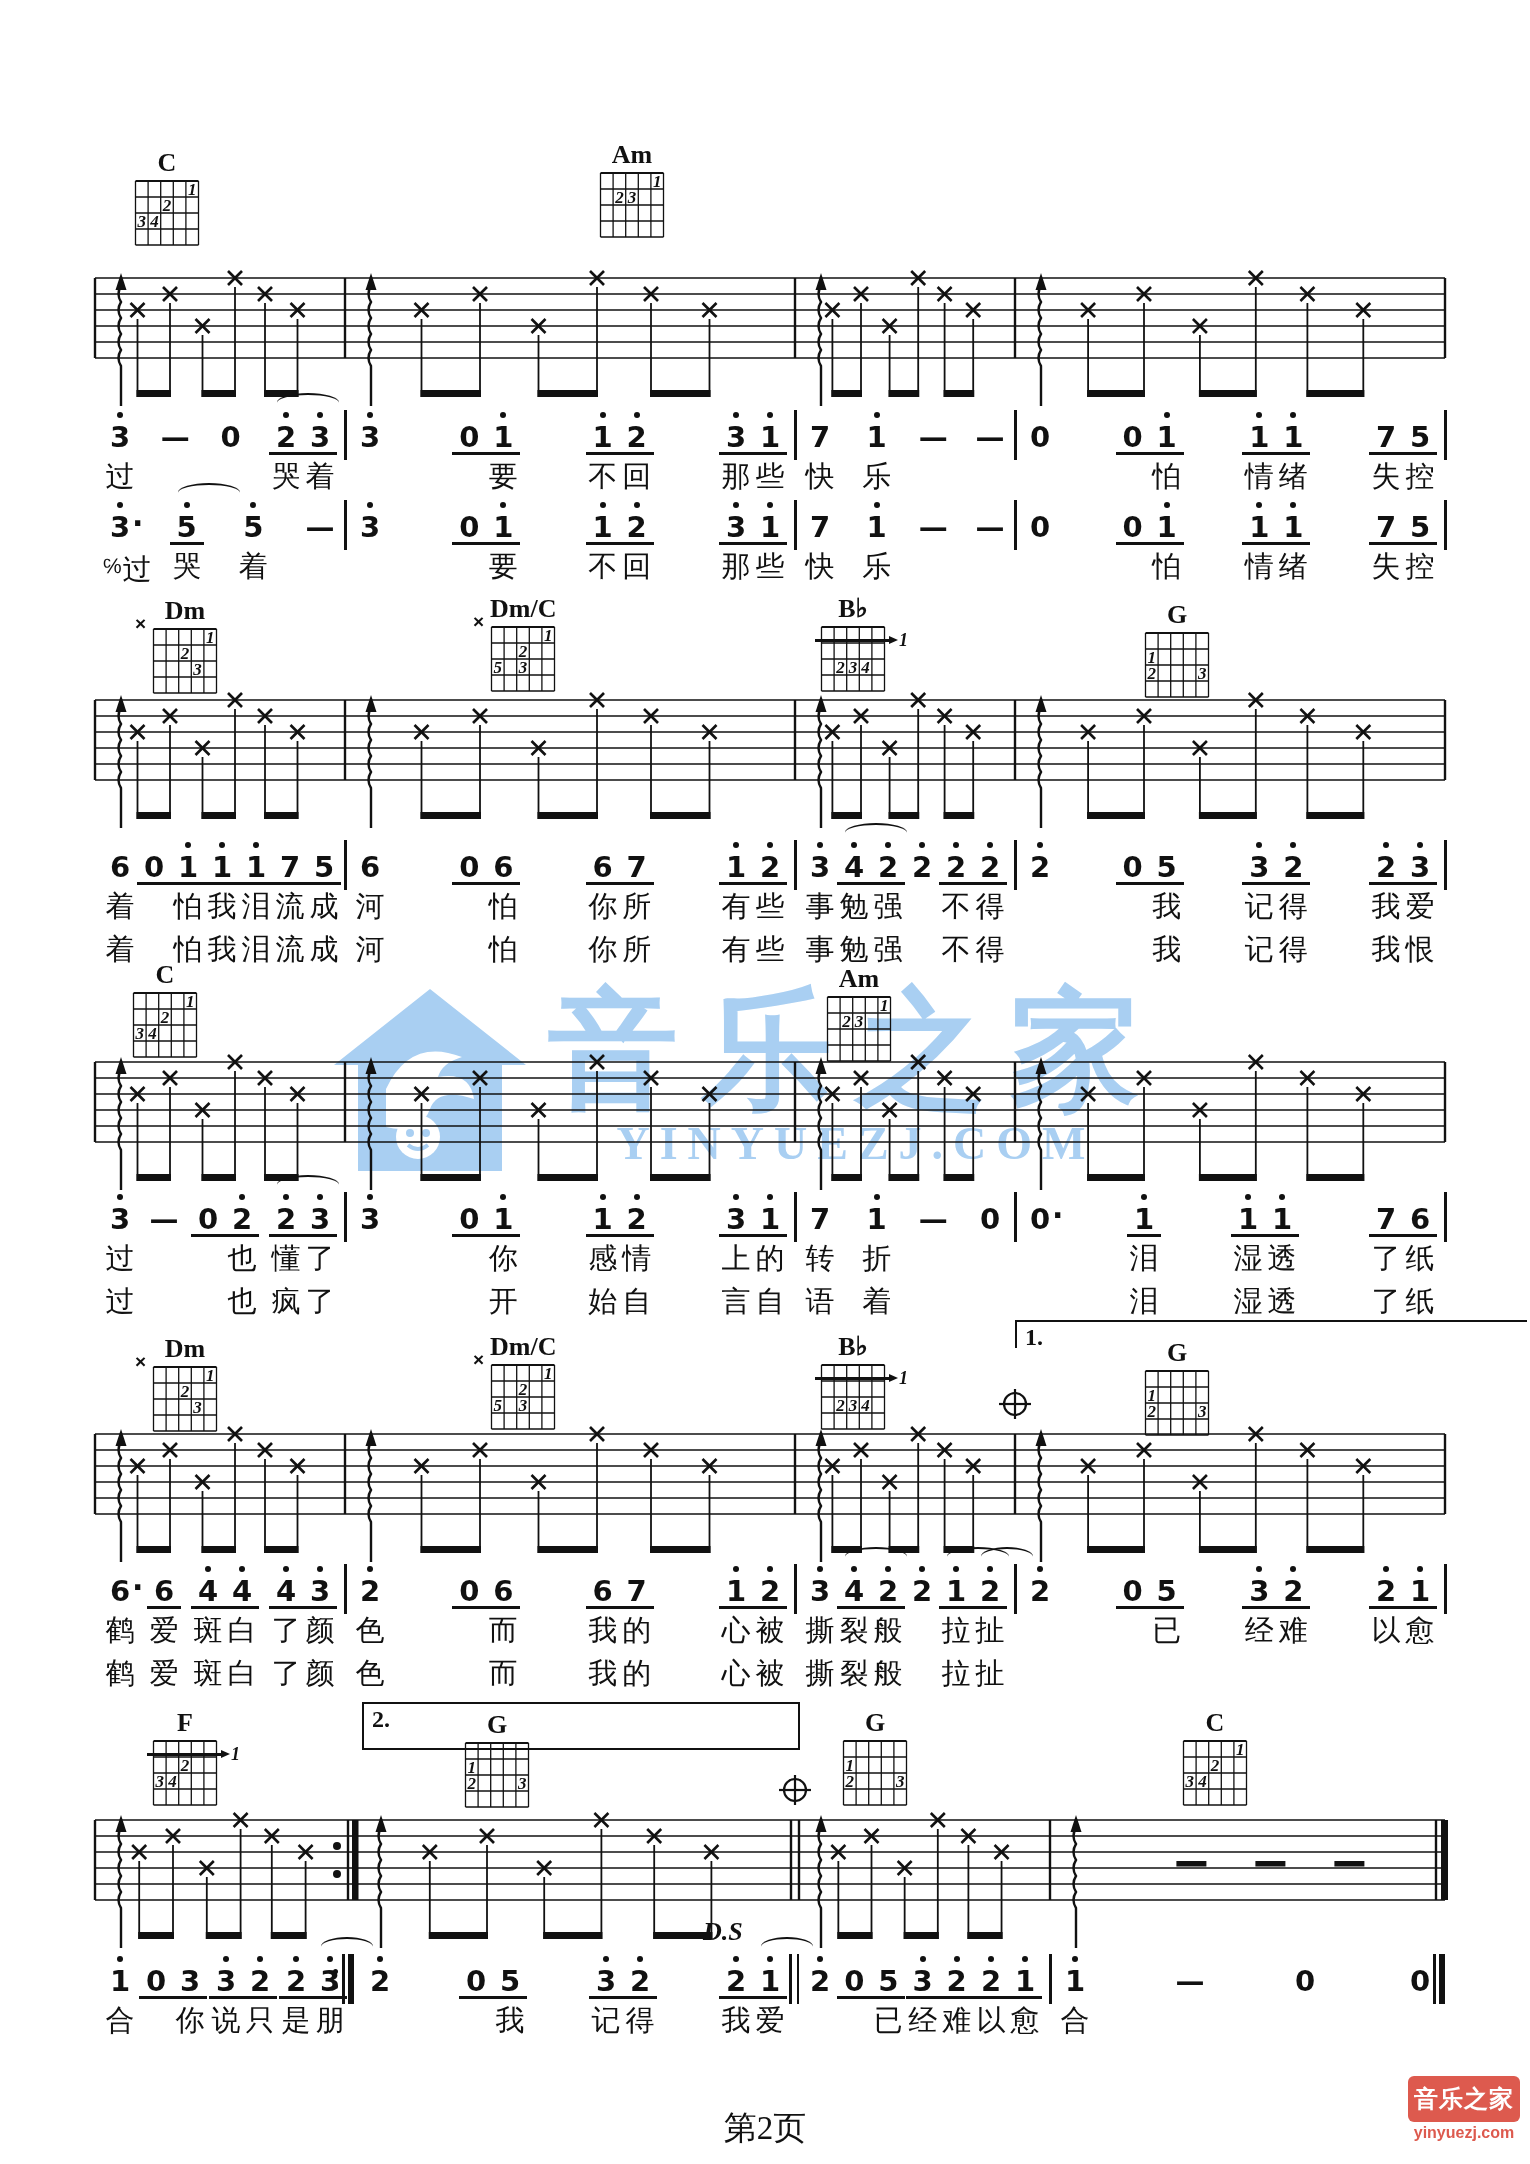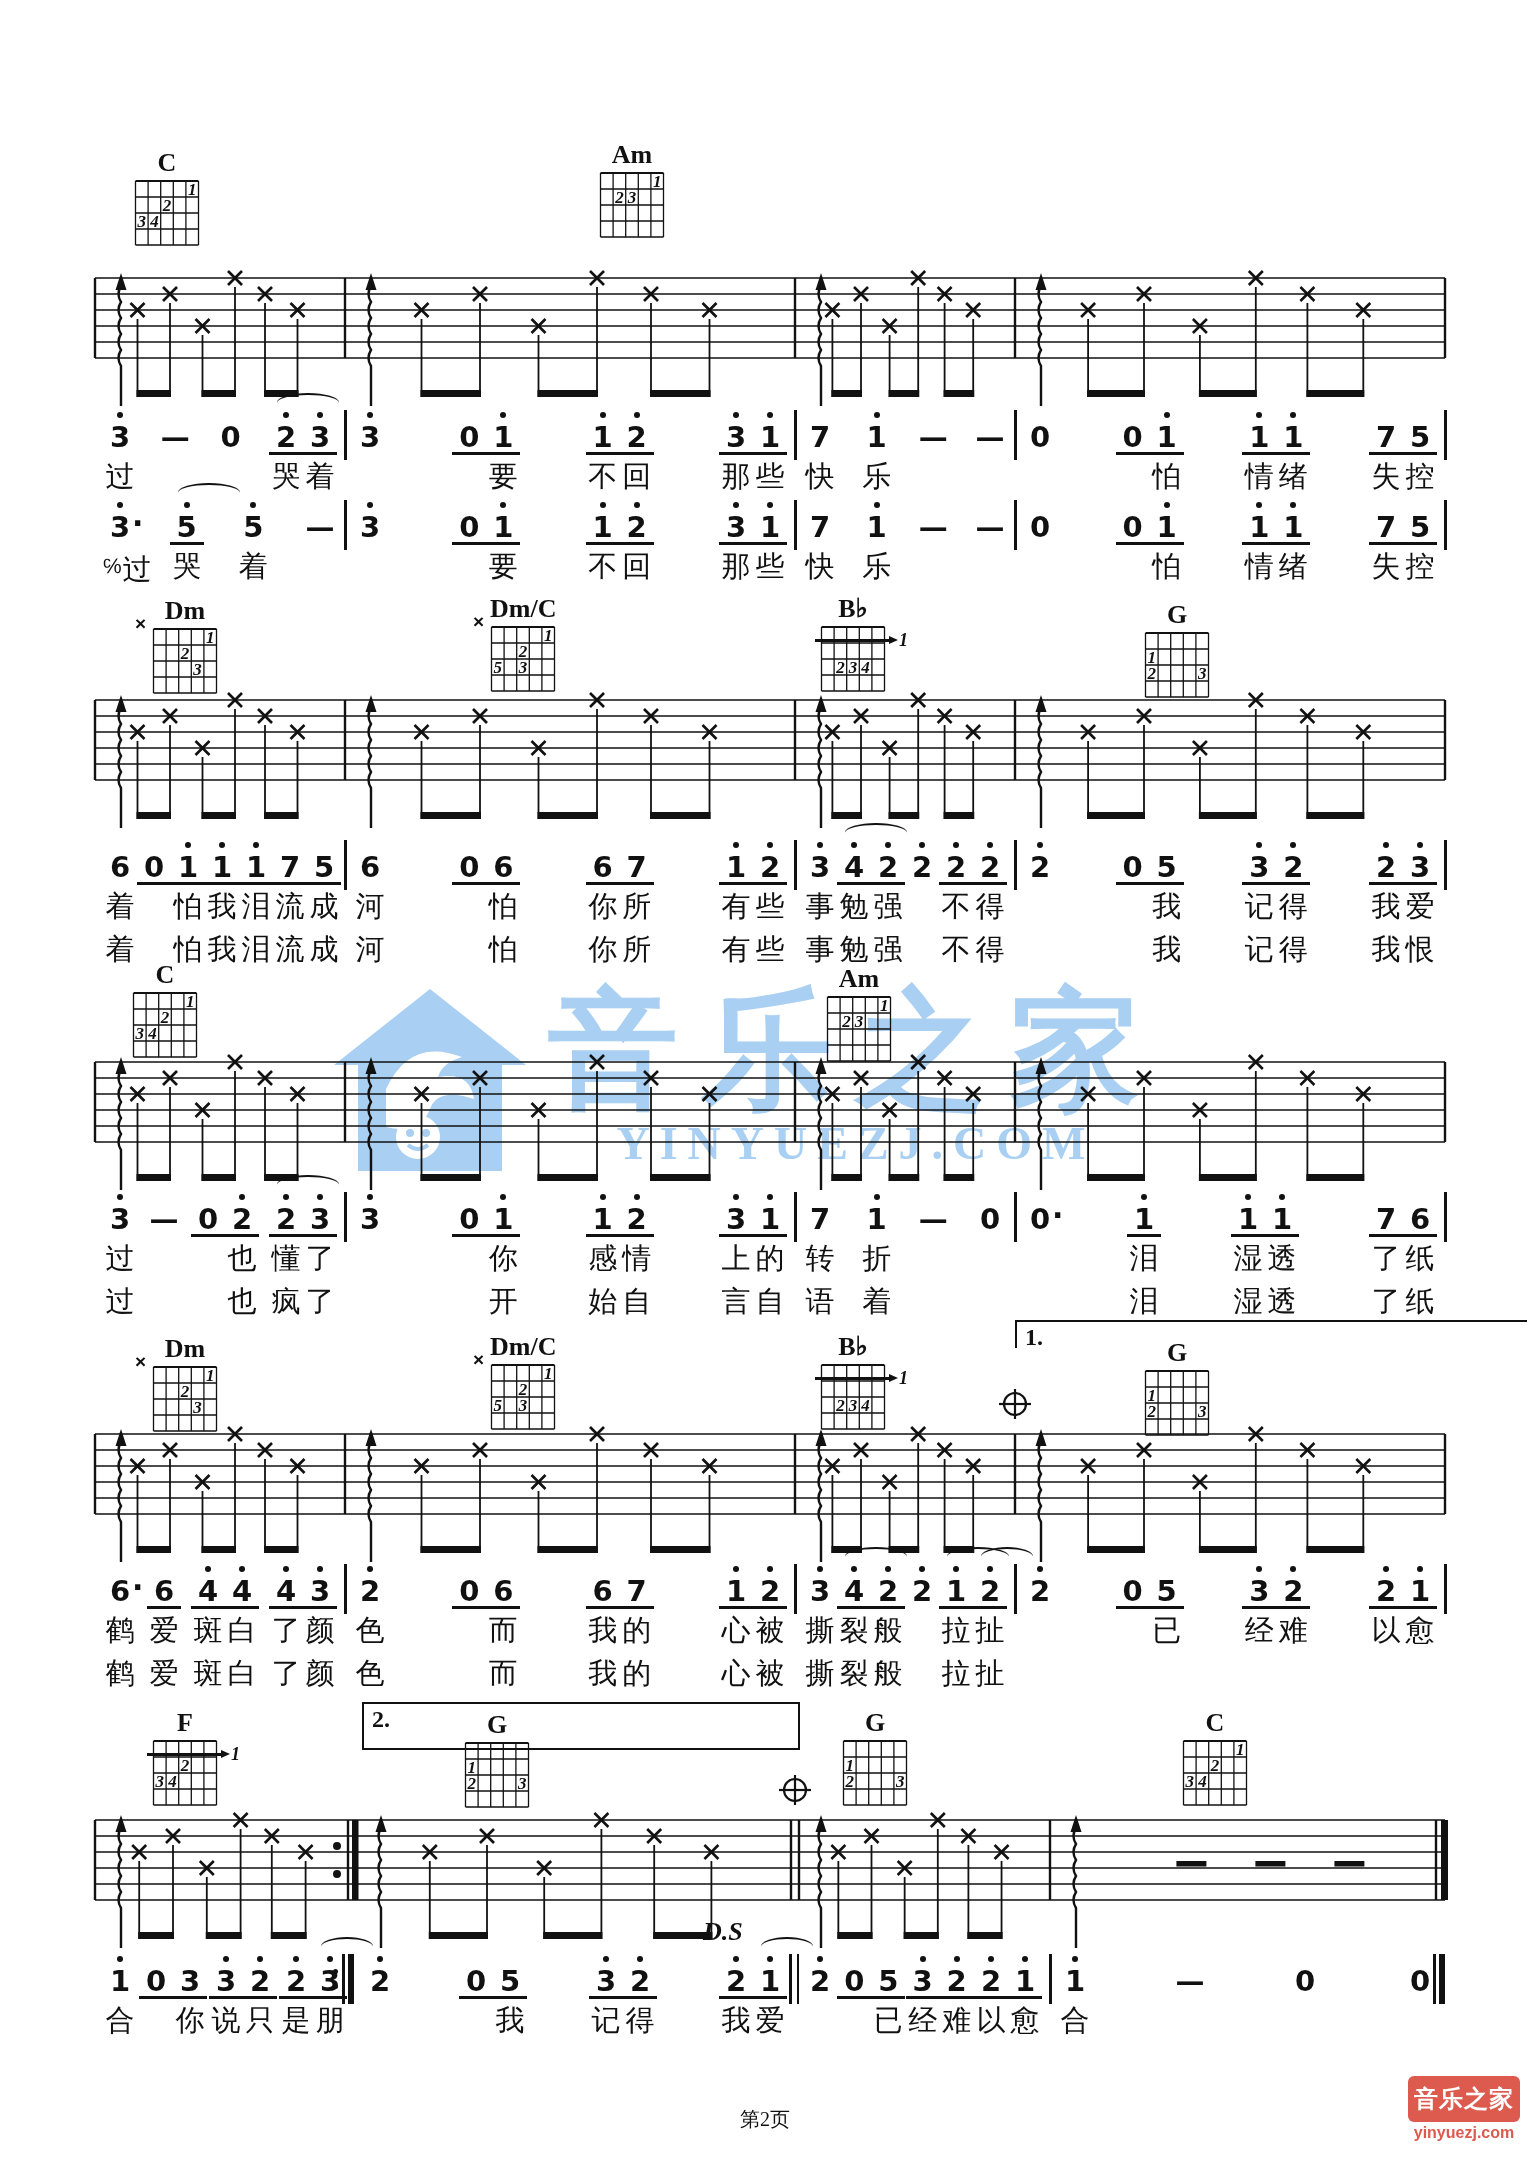--- a/index.html
+++ b/index.html
@@ -47,21 +47,21 @@
   .nbar-box{position:absolute;top:2px;display:flex;align-items:stretch;height:50px;}
   .tb{width:2.5px;background:#111;}  .kb{width:6.5px;background:#111;margin-left:3px;}
   .rdots{display:flex;flex-direction:column;justify-content:center;gap:10px;margin-right:4px;}
   .rdots i{width:5px;height:5px;border-radius:50%;background:#111;}
   
   .volta{position:absolute;border-top:2.5px solid #111;border-left:2.5px solid #111;z-index:3;}
   .volta.closed{border:2.5px solid #111;}
   .volta .vl{font:bold 24px "Liberation Serif",serif;margin:2px 0 0 8px;display:inline-block;}
   
   .footer{position:absolute;left:50%;transform:translateX(-50%);top:2106px;
-          font-family:"Liberation Serif",serif;font-size:20px;z-index:2;}
+          font-family:"Liberation Serif",serif;font-size:33px;z-index:2;}
   .corner{position:absolute;right:10px;top:2076px;text-align:center;z-index:2;}
   .corner .cbox{width:112px;height:46px;background:var(--red);border-radius:6px;color:#fff;
                 font-weight:bold;font-size:24px;line-height:46px;letter-spacing:1px;}
   .corner .curl{color:var(--red);font-weight:bold;font-size:16px;margin-top:2px;}
 </style>
 </head>
 <body>
 
 <div class="page" id="sheet">
 

